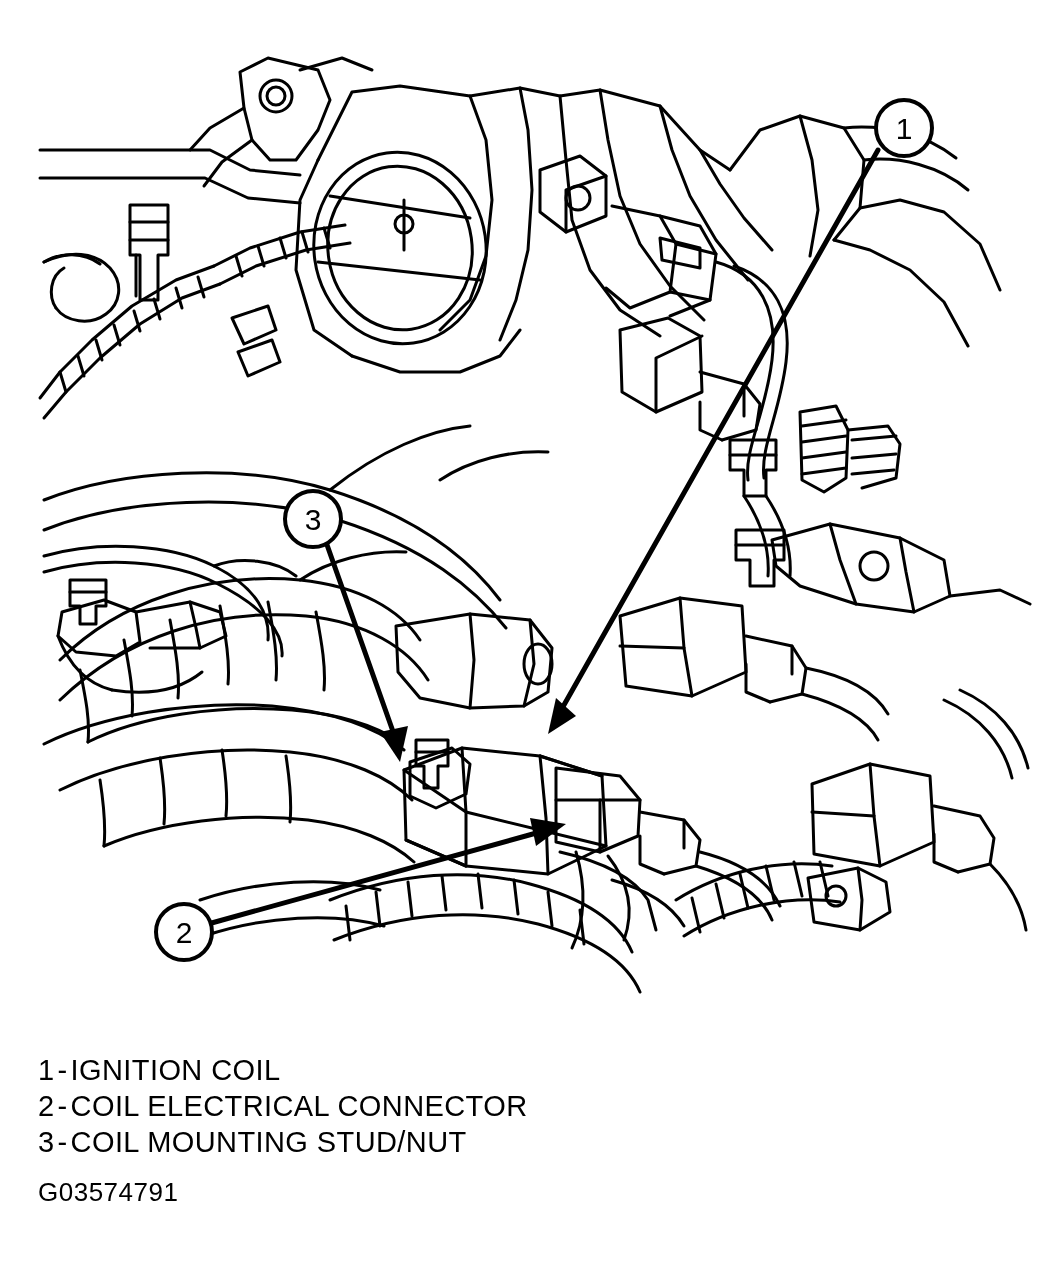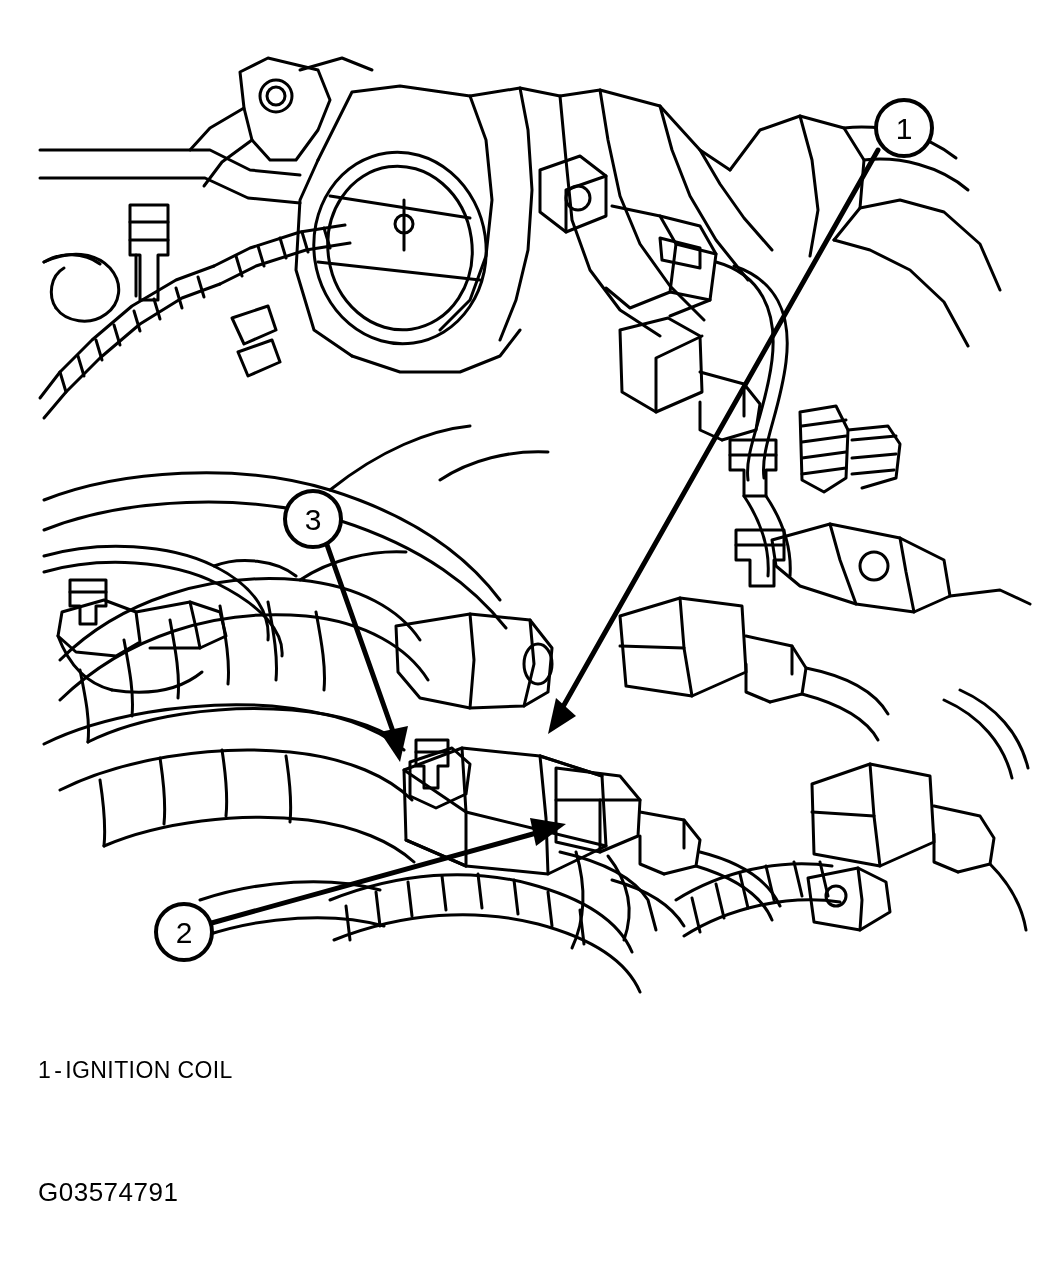--- a/index.html
+++ b/index.html
@@ -25,21 +25,21 @@
   #diagram-svg {
     display: block;
   }
   .legend {
     position: absolute;
     left: 38px;
     top: 1052px;
     width: 900px;
   }
   .legend-row {
-    font-size: 23px;
+    font-size: 29px;
     line-height: 36px;
     letter-spacing: 0.4px;
     white-space: nowrap;
     text-decoration: underline;
   }
   .legend-num {
     display: inline-block;
   }
   .legend-sep {
     display: inline-block;
@@ -272,15 +272,21 @@
       <text x="313" y="530">3</text>
       <text x="184" y="943">2</text>
     </g>
   </svg>
 </div>
 
 <div class="legend">
   <div class="legend-row">
     <span class="legend-num">1</span><span class="legend-sep">-</span><span class="legend-label">IGNITION COIL</span>
   </div>
+  <div class="legend-row">
+    <span class="legend-num">2</span><span class="legend-sep">-</span><span class="legend-label">COIL ELECTRICAL CONNECTOR</span>
+  </div>
+  <div class="legend-row">
+    <span class="legend-num">3</span><span class="legend-sep">-</span><span class="legend-label">COIL MOUNTING STUD/NUT</span>
+  </div>
 </div>
 
 <div class="figure-id">G03574791</div>
 
 </body></html>

